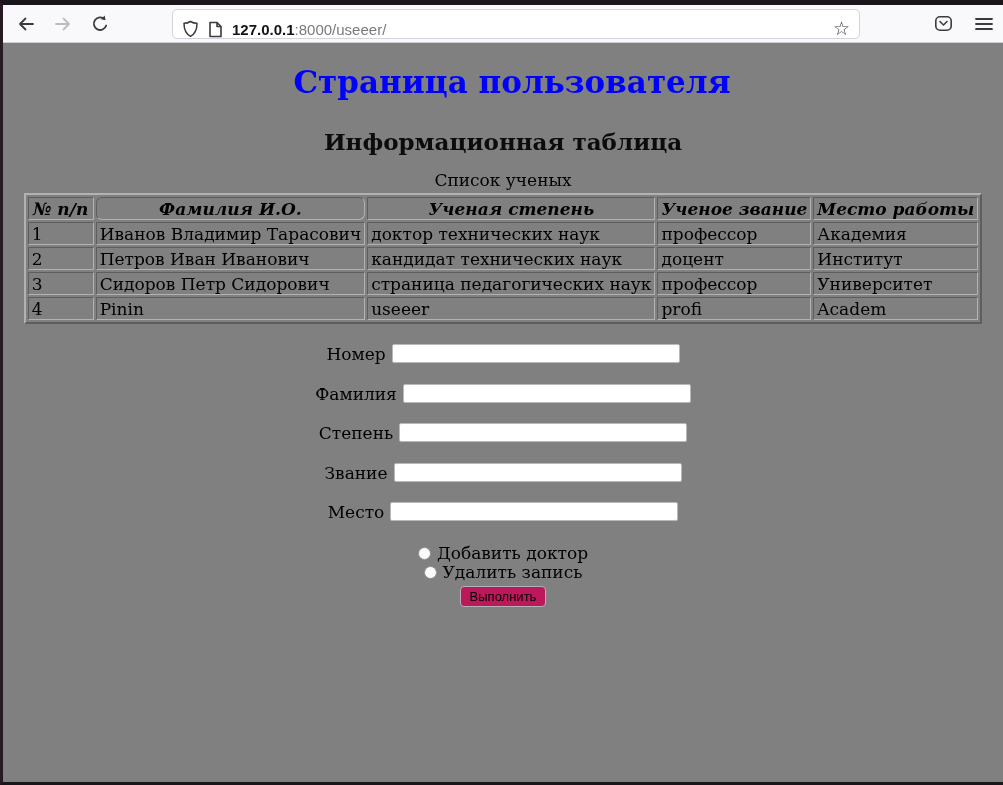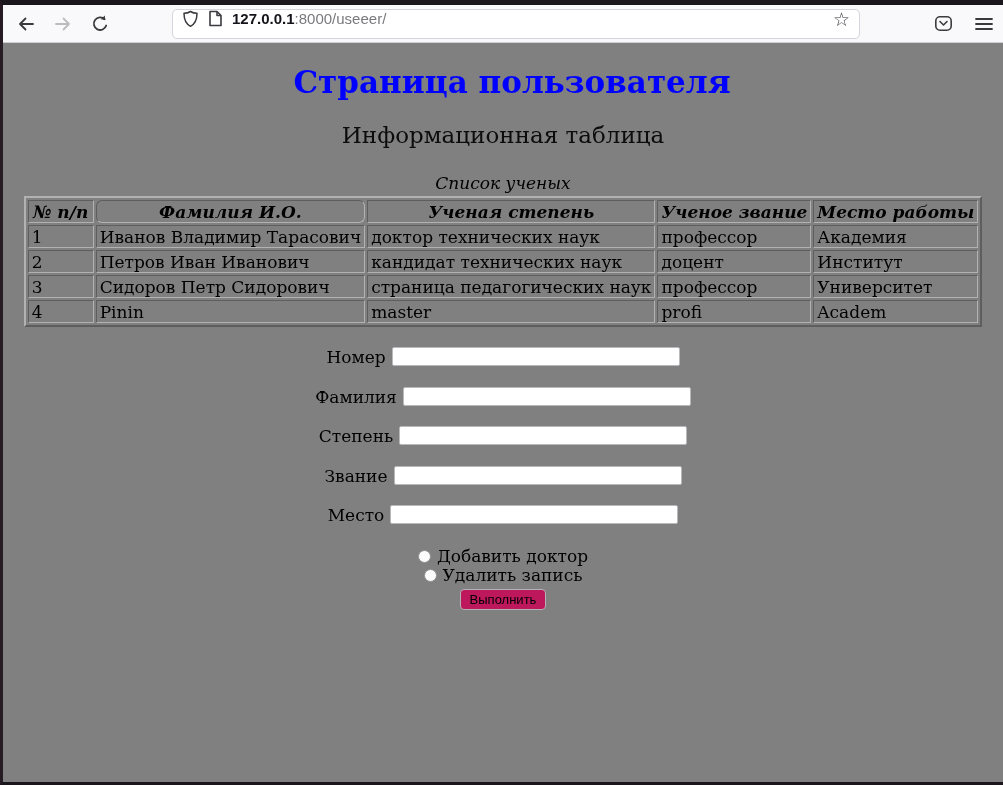--- a/index.html
+++ b/index.html
@@ -11,35 +11,35 @@
   }
   
   .toolbar{
     height:37px;background:#f9f9fb;border-bottom:1px solid #cfcfd4;
     display:flex;align-items:center;padding:0 10px 0 12px;
     font-family:"Liberation Sans", sans-serif;
   }
   .navbtn{width:22px;height:22px;display:flex;align-items:center;justify-content:center;margin-right:15px;}
   .urlbar{
     width:668px;height:28px;margin-left:46px;background:#ffffff;
-    border:1px solid #d4d4da;border-radius:5px;display:flex;align-items:flex-start;
+    border:1px solid #d4d4da;border-radius:5px;display:flex;align-items:flex-end;
     padding:0 9px;box-sizing:content-box;
   }
   .urlbar .icon{display:flex;align-items:center;margin-right:9px;}
   .urltext{font-size:15px;color:#7a7a7e;white-space:nowrap;}
   .urltext .host{font-weight:bold;color:#15141a;}
   .spacer{flex:1;}
   .star{font-size:19px;color:#35353b;line-height:1;}
   .right-icons{margin-left:auto;display:flex;align-items:center;}
   .right-icons .ricon{margin-left:22px;display:flex;align-items:center;}
   
   .page{text-align:center;color:#000;}
   h1.pgtitle{font-size:31px;font-weight:bold;margin:21px 0 0 0;padding-left:18px;}
-  h2.pgsub{font-size:23px;font-weight:normal;margin:22px 0 0 0;color:#0c0c0c;}
-  .tcaption{font-size:17px;margin-top:25px;font-style:italic;}
+  h2.pgsub{font-size:23px;font-weight:bold;margin:28px 0 0 0;color:#0c0c0c;}
+  .tcaption{font-size:17px;margin-top:15px;}
   table.sci{
     margin:3px auto 0 auto;border:2px outset #b2b2b2;border-spacing:2px;
   }
   table.sci th, table.sci td{
     border:1px inset #b2b2b2;font-size:17px;height:21px;
     padding:0 3px;white-space:nowrap;
   }
   table.sci th{font-weight:bold;text-align:center;font-style:italic;}
   table.sci td{text-align:left;font-weight:normal;}
   .c0{width:58px;} .c1{width:248px;border-radius:6px;} .c2{width:264px;} .c3{width:141px;} .c4{width:137px;}
@@ -156,21 +156,21 @@
         <tr>
           <td>3</td>
           <td>Сидоров Петр Сидорович</td>
           <td>страница педагогических наук</td>
           <td>профессор</td>
           <td>Университет</td>
         </tr>
         <tr>
           <td>4</td>
           <td>Pinin</td>
-          <td>master</td>
+          <td>useeer</td>
           <td>profi</td>
           <td>Academ</td>
         </tr>
       </tbody>
     </table>
 
     <div class="form">
       <div class="fline">
         <label>Номер</label><input type="text" value="" style="">
       </div>

